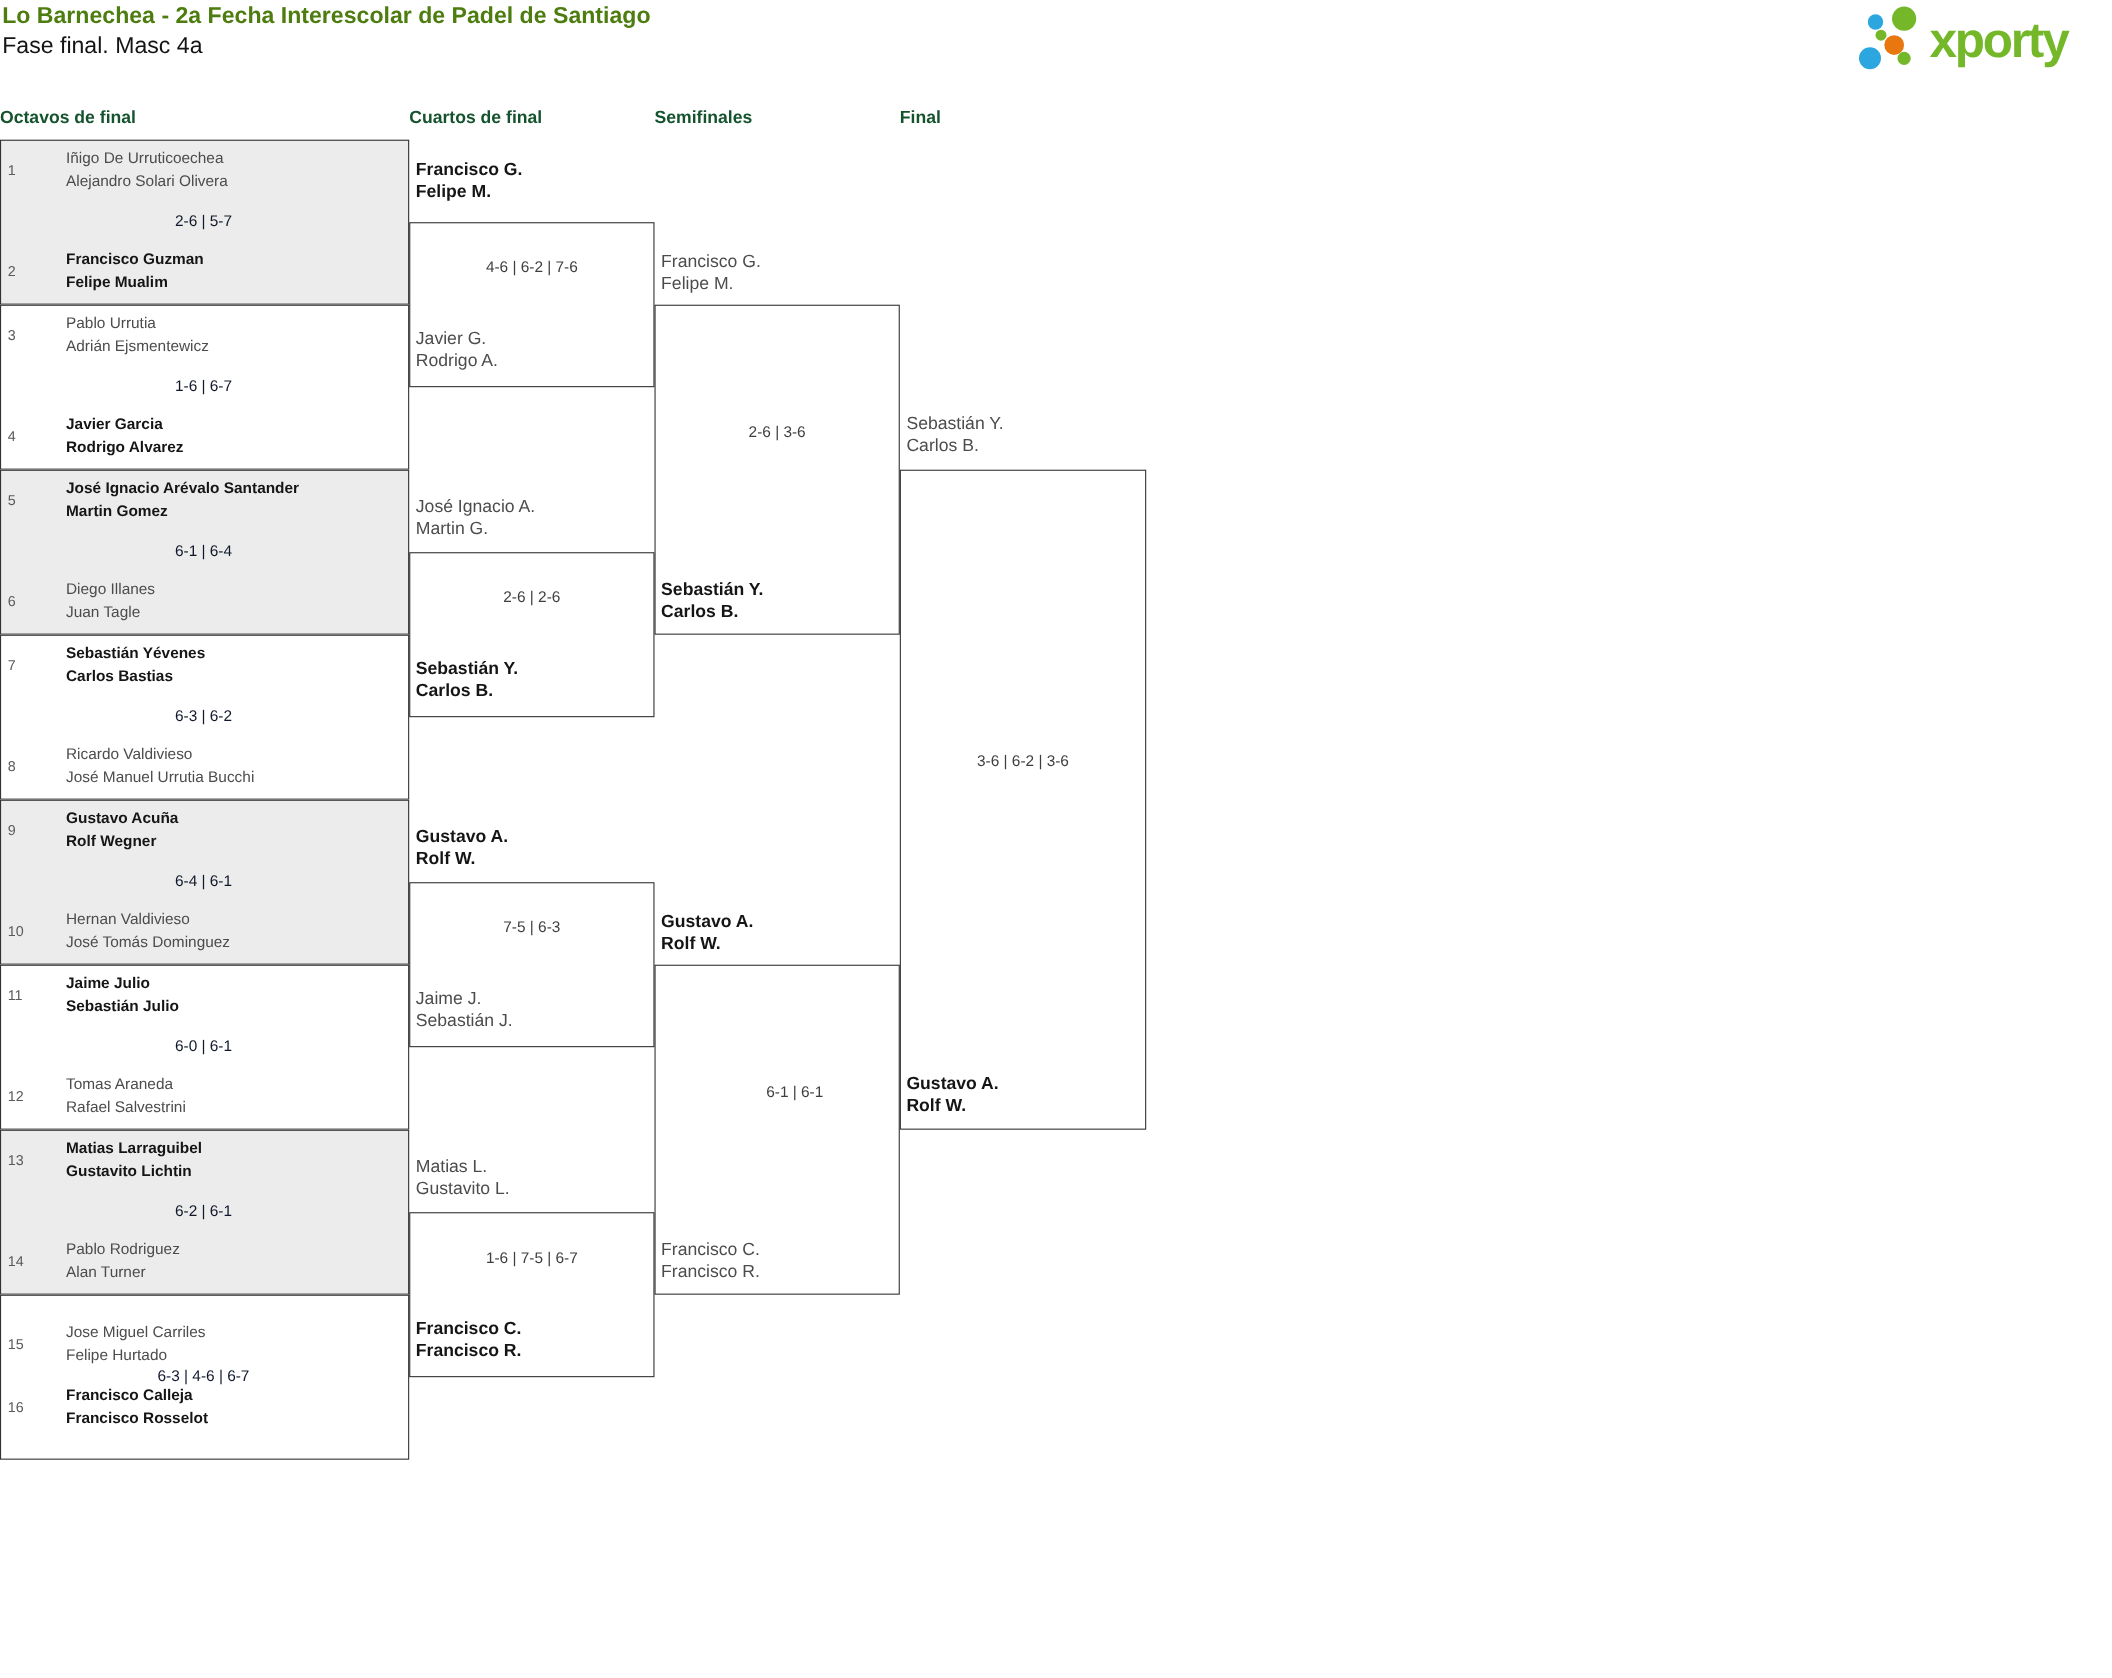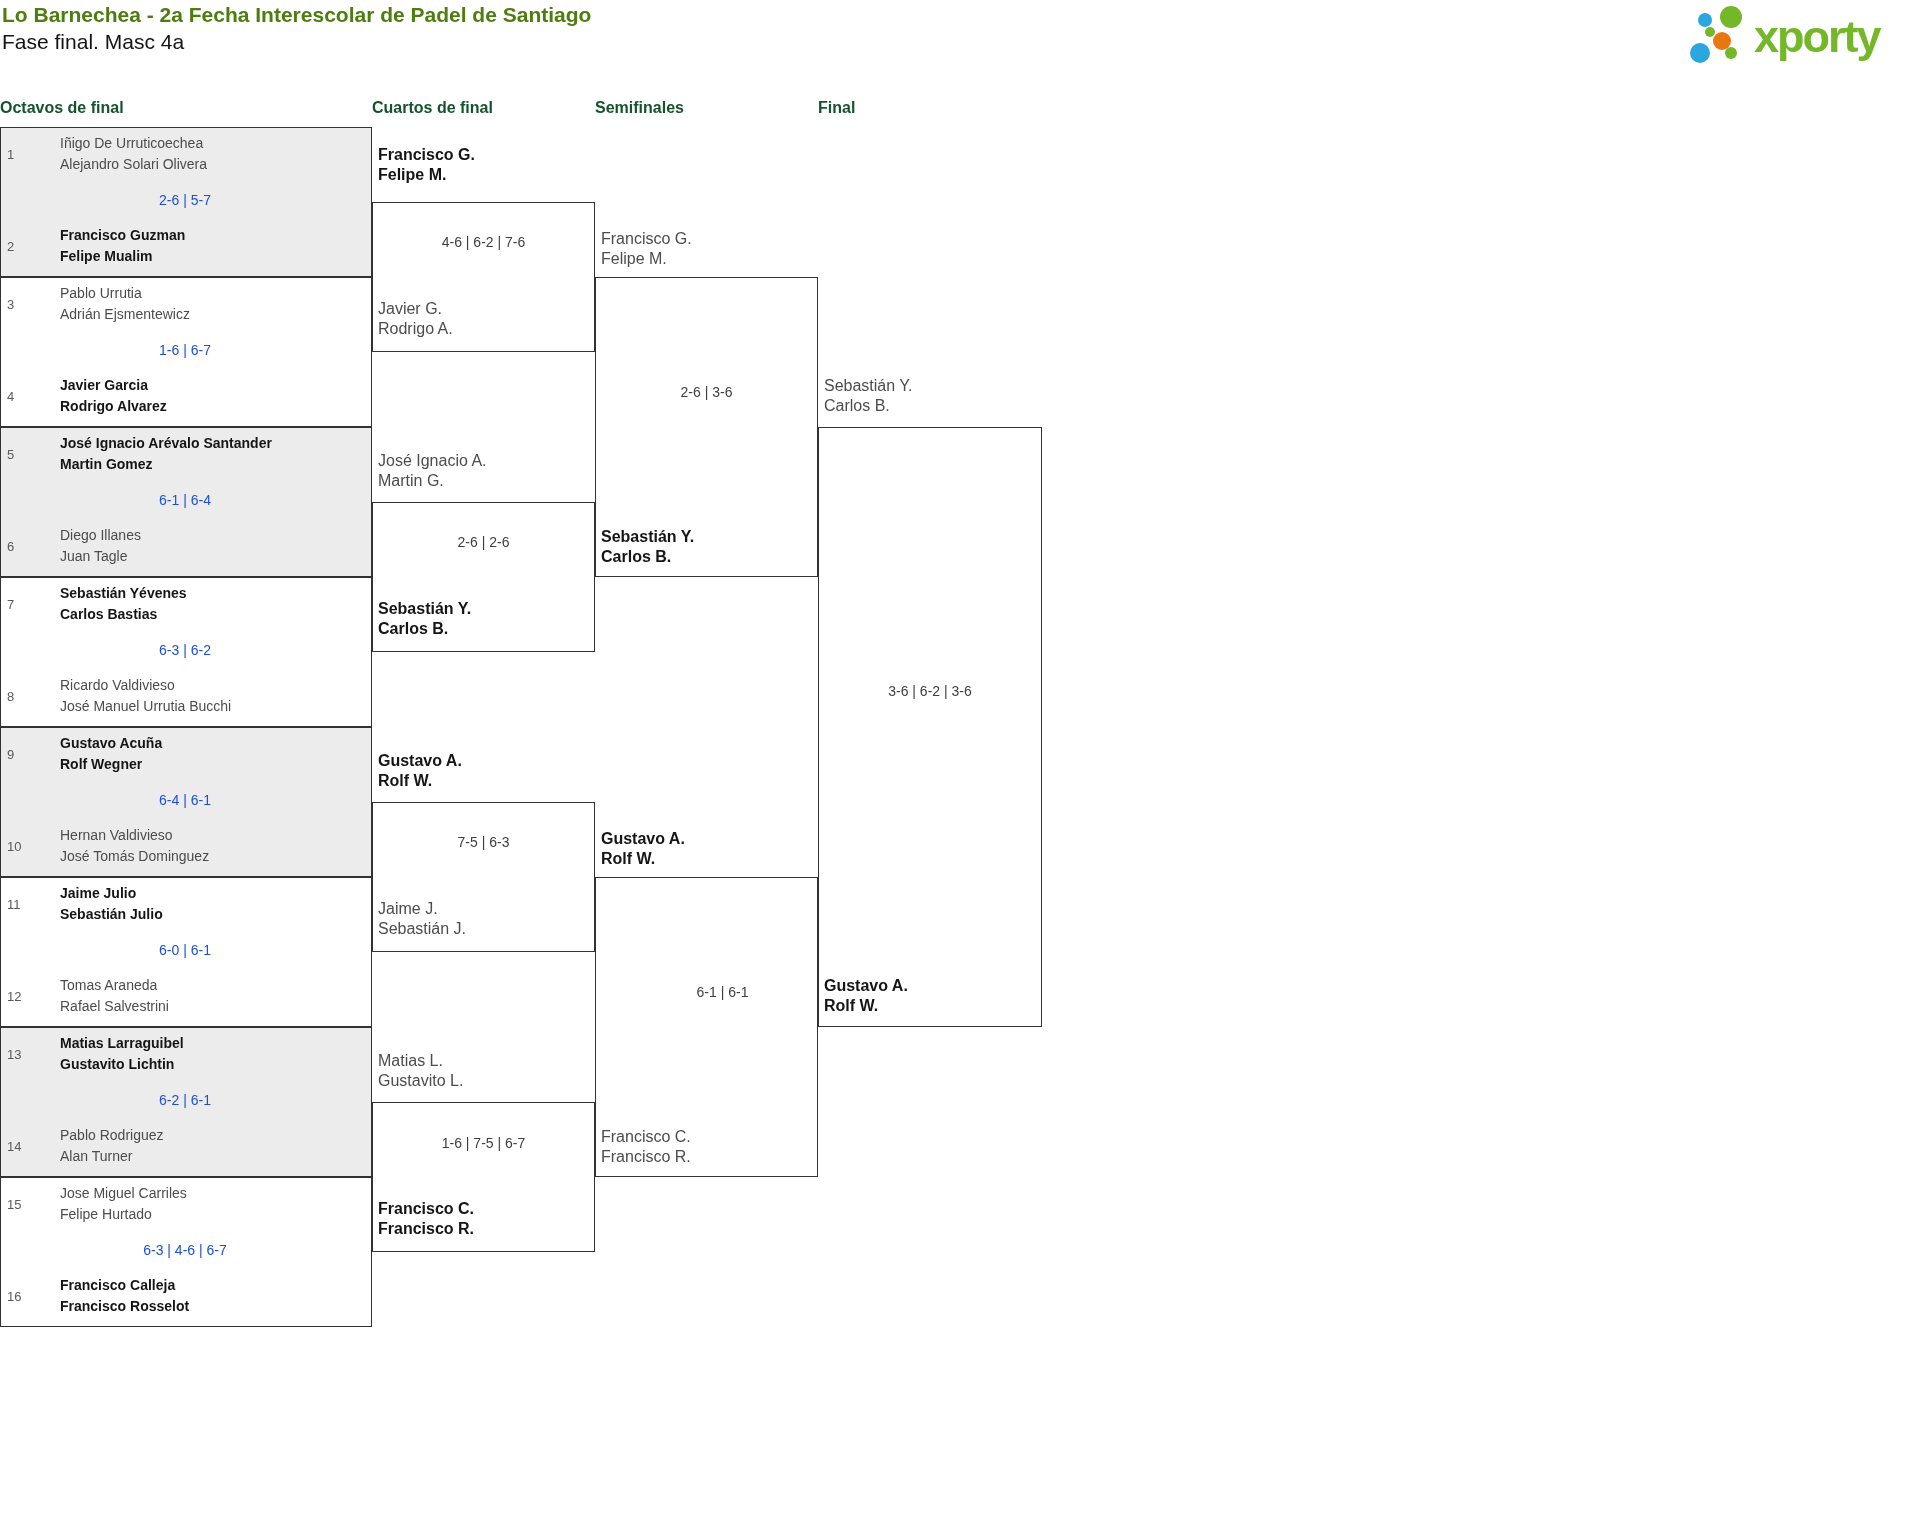--- a/index.html
+++ b/index.html
@@ -21,21 +21,21 @@
   .rh{position:absolute;top:99px;font-size:16px;font-weight:600;color:#14532d;}
   
   .bracket{position:absolute;left:0;top:127px;width:1100px;height:1260px;}
   .m16{position:absolute;left:0;width:372px;height:150px;border:1px solid #323232;box-sizing:border-box;
        display:flex;flex-direction:column;justify-content:space-between;padding:5px 8px 9px 6px;background:#fff;}
   .m16.alt{background:#ececec;}
   .trow{display:flex;align-items:center;min-height:42px;}
   .seed{width:19px;flex:none;font-size:13px;color:#5a5a5a;}
   .names{font-size:14px;line-height:21px;color:#4c4c4c;margin-left:34px;}
   .names.winner div{font-weight:700;color:#151515;}
-  .score16{font-size:14px;color:#1d4ed8;text-align:center;}
+  .score16{font-size:14px;color:#0f172a;text-align:center;}
   .box{position:absolute;border:1px solid #323232;box-sizing:border-box;background:transparent;}
   .pair{position:absolute;width:210px;font-size:16px;line-height:20px;color:#4c4c4c;}
   .pair.winner{font-weight:700;color:#151515;}
   .cscore{position:absolute;font-size:14px;color:#3e3e3e;text-align:center;}
 </style>
 </head>
 <body>
 
 <div class="title">Lo Barnechea - 2a Fecha Interescolar de Padel de Santiago</div>
 <div class="subtitle">Fase final. Masc 4a</div>
@@ -176,21 +176,21 @@
     <div class="score16">6-2 | 6-1</div>
     <div class="trow">
       <span class="seed">14</span>
       <div class="names">
         <div>Pablo Rodriguez</div>
         <div>Alan Turner</div>
       </div>
     </div>
   </div>
 
-  <div class="m16" style="top:1050px;">
+  <div class="m16" style="top:1050px;justify-content:center;">
     <div class="trow">
       <span class="seed">15</span>
       <div class="names">
         <div>Jose Miguel Carriles</div>
         <div>Felipe Hurtado</div>
       </div>
     </div>
     <div class="score16">6-3 | 4-6 | 6-7</div>
     <div class="trow">
       <span class="seed">16</span>

